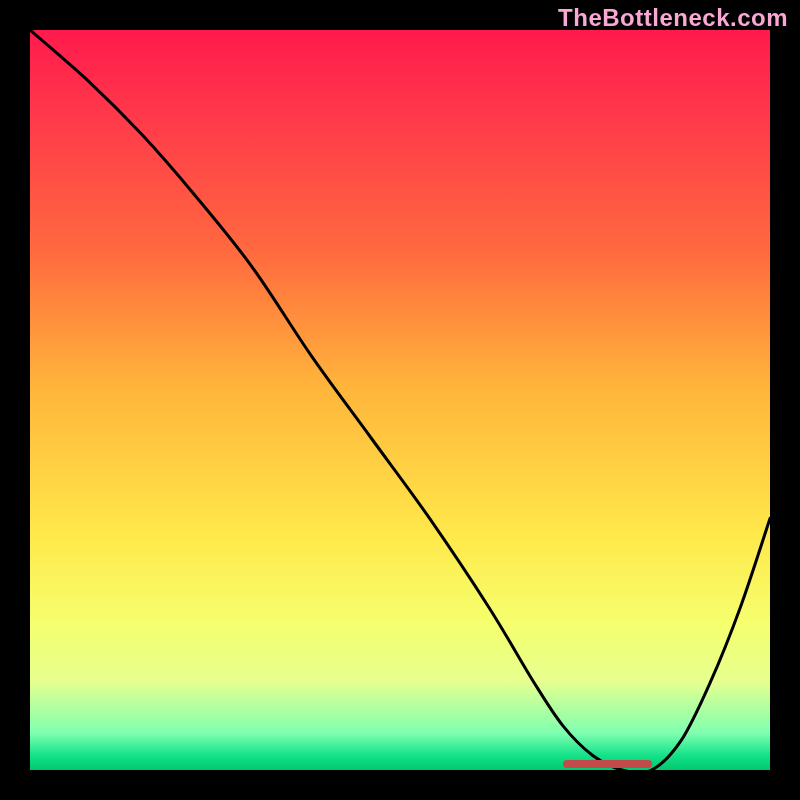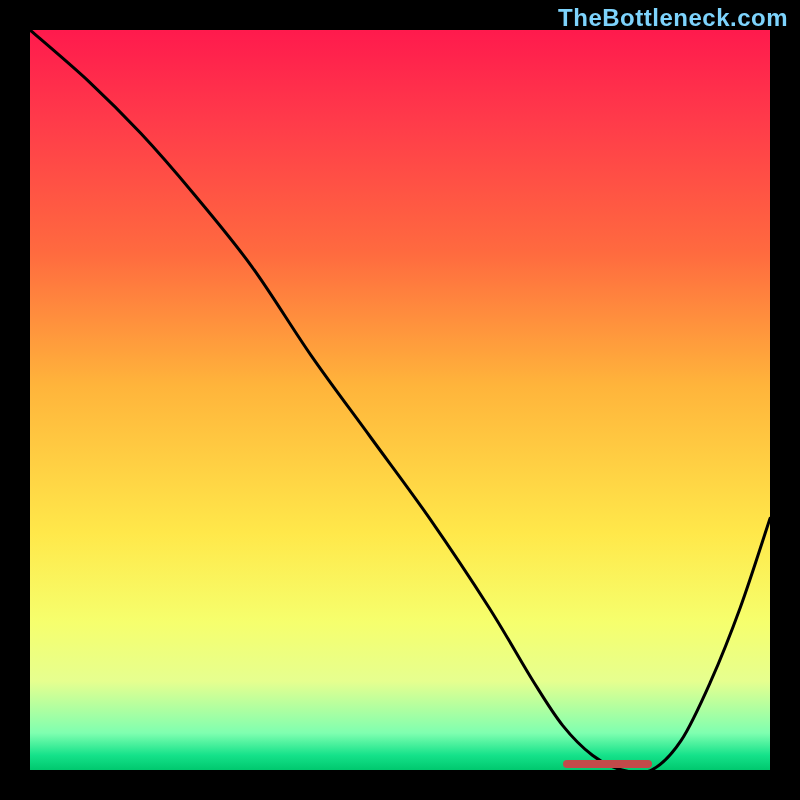--- a/index.html
+++ b/index.html
@@ -19,21 +19,21 @@
     #e6ff8f 88%,
     #7fffb0 95%,
     #15e28a 98%,
     #00c86e 100%
   );
 }
 .watermark {
   position: absolute;
   top: 6px; right: 12px;
   font: 600 24px/1 Arial, Helvetica, sans-serif;
-  color: #7dd3fc;
+  color: #f9a8d4;
   letter-spacing: 0.5px;
   user-select: none;
 }
 .curve { position: absolute; left:0; top:0; }
 .optimum-bar {
   position: absolute;
   height: 8px;
   background: #c24a4a;
   border-radius: 4px;
 }

